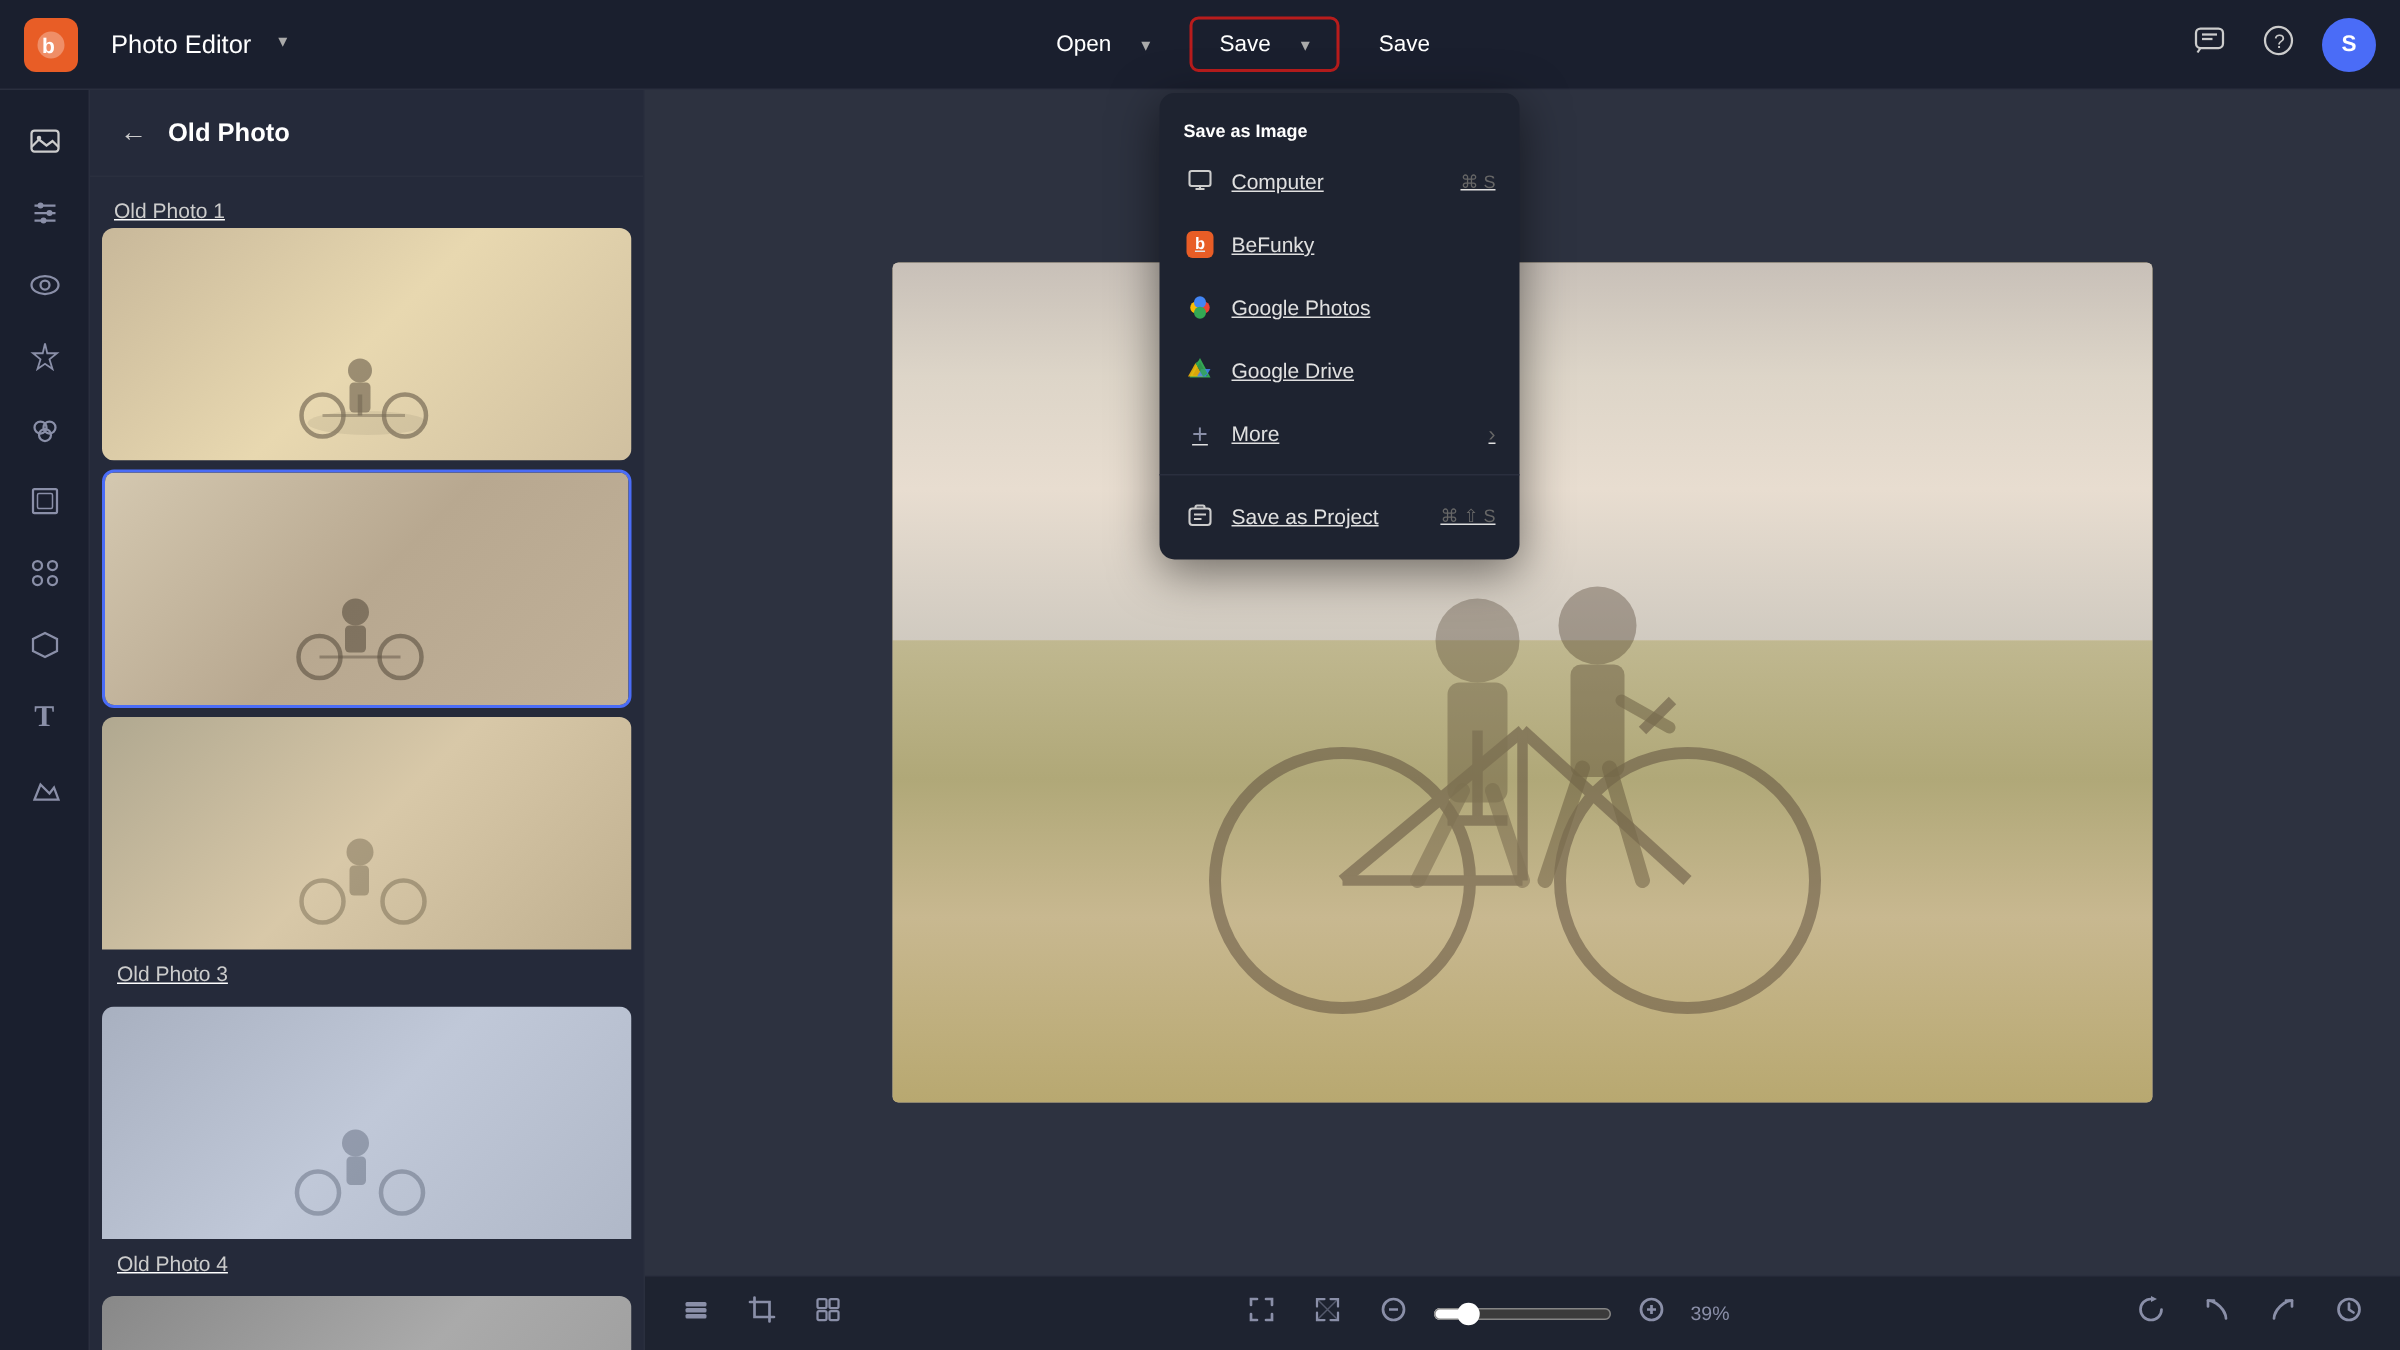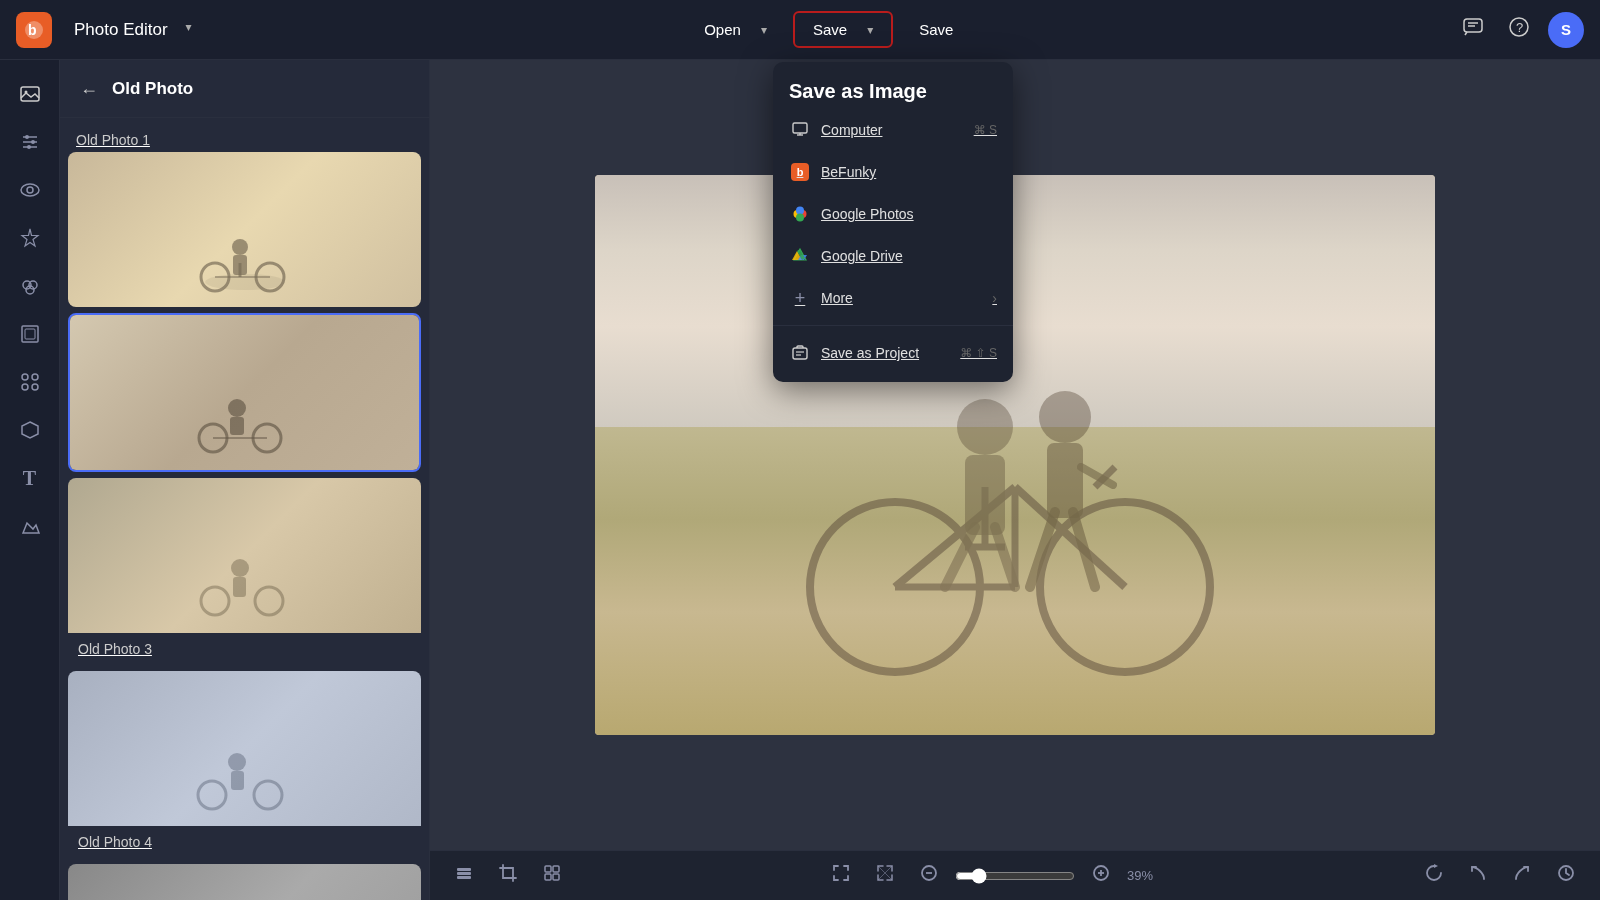--- a/index.html
+++ b/index.html
@@ -312,21 +312,21 @@
       left: 773px;
       width: 240px;
       background: #1e2330;
       border-radius: 10px;
       box-shadow: 0 8px 32px rgba(0,0,0,0.5);
       z-index: 200;
       padding: 8px 0;
     }
     .dropdown-section-title {
       padding: 10px 16px 6px;
-      font-size: 20px;
+      font-size: 12px;
       font-weight: 600;
       color: #fff;
     }
     .dropdown-item {
       display: flex;
       align-items: center;
       justify-content: space-between;
       padding: 10px 16px;
       cursor: pointer;
       font-size: 14px;

